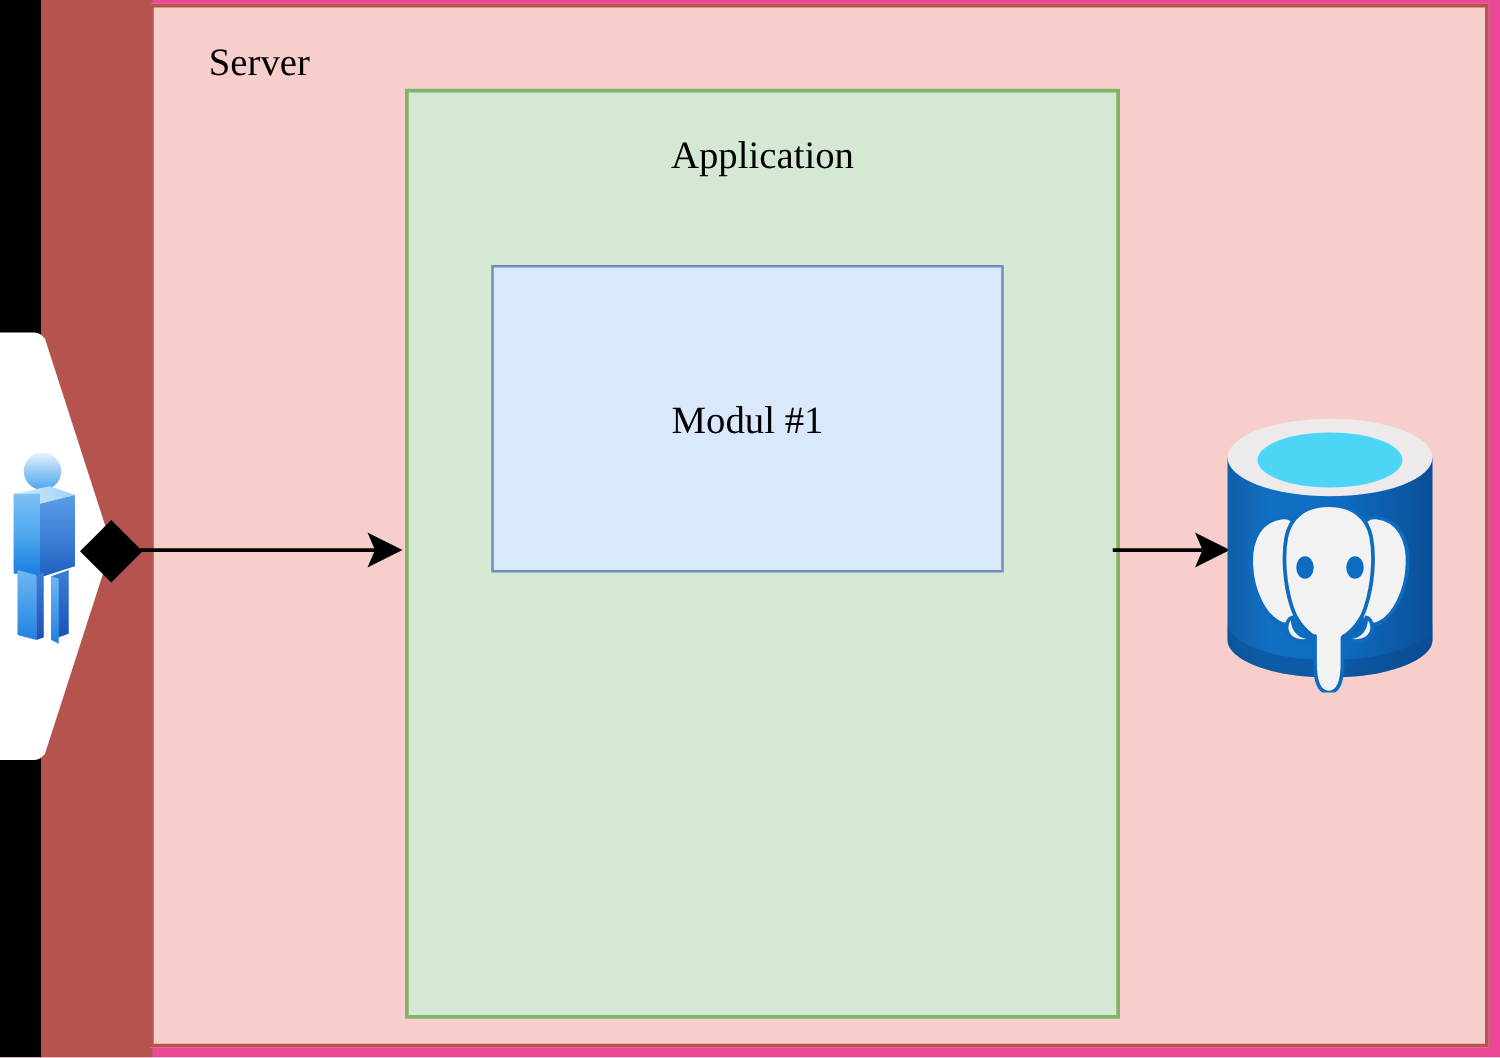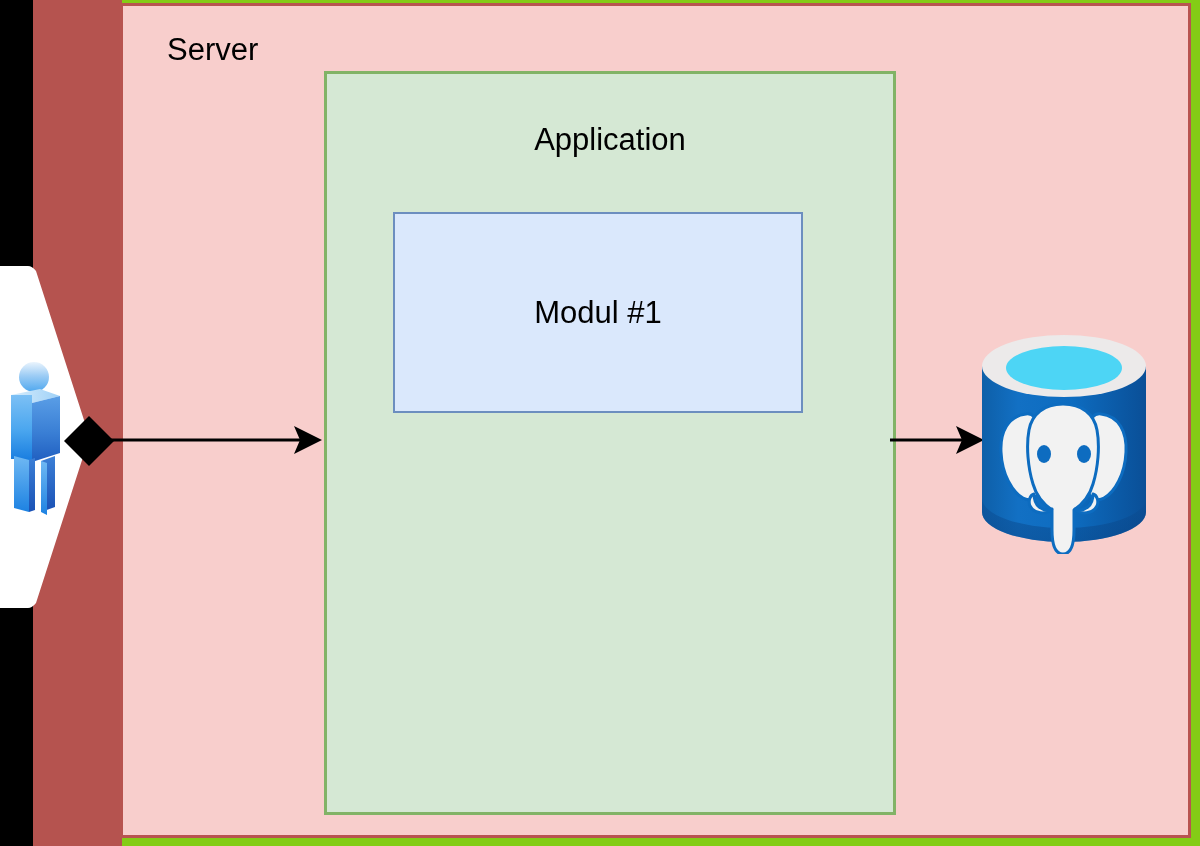--- a/index.html
+++ b/index.html
@@ -6,21 +6,22 @@
   html,body{margin:0;padding:0;background:#ffffff;}
   body{
     font-family:"Liberation Sans","DejaVu Sans",sans-serif;
     -webkit-font-smoothing:antialiased;
   }
   #canvas{
     position:relative;
     width:1200px;
     height:846px;
     overflow:hidden;
-    background:#84cc16;
+    background:#ec4899;
+    font-family:Liberation Serif, serif;
   }
 
   
   .black-strip{
     position:absolute;
     left:0; top:0;
     width:33px; height:846px;
     background:#000000;
   }
 
@@ -59,28 +60,27 @@
     border:3px solid #82b366;
     box-sizing:border-box;
   }
   .application-label{
     position:absolute;
     left:0; right:0; top:34px;
     text-align:center;
     font-size:31px;
     color:#000000;
     line-height:1;
-    margin-top:16px;
   }
 
   
   .module-box{
     position:absolute;
     left:66px;
-    width:410px; height:201px;
+    width:410px; height:246px;
     background:#dae8fc;
     border:2px solid #6c8ebf;
     box-sizing:border-box;
     display:flex;
     align-items:center;
     justify-content:center;
   }
   .module-box.m1{ top:138px; }
   .module-box.m2{ top:476px; }
   .module-label{

